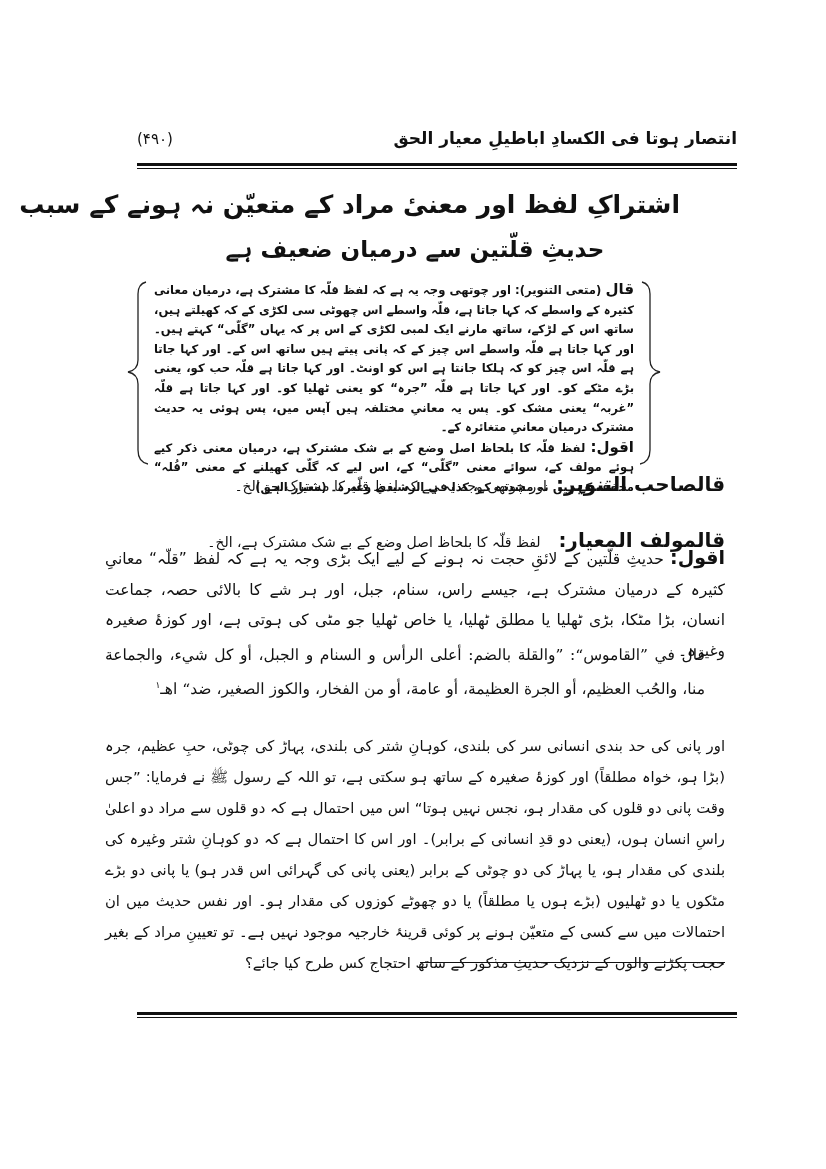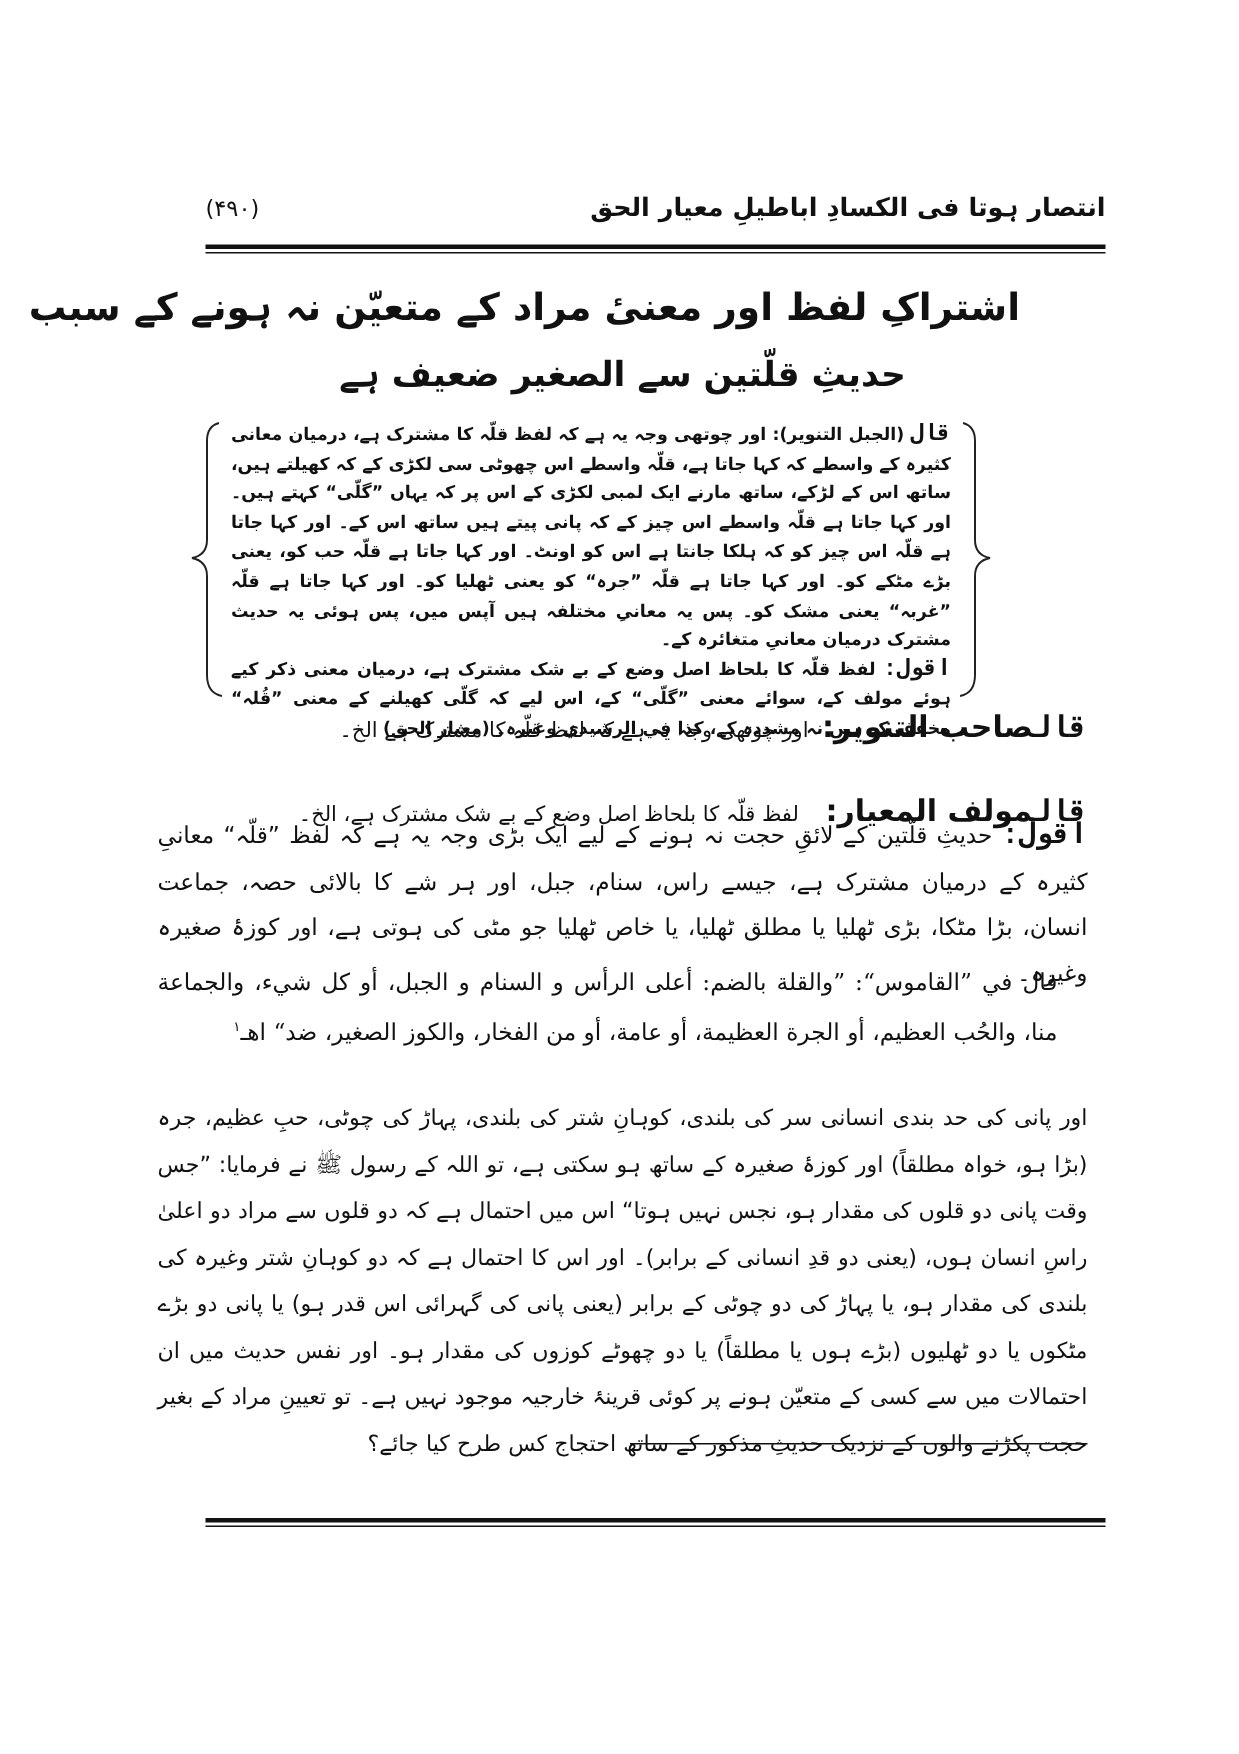--- a/index.html
+++ b/index.html
@@ -23,21 +23,21 @@
   .heading-1 { top: 190px; font-size: 25px; }
   .heading-2 { top: 236px; font-size: 23px; }
 
   
   .quote-box { position: absolute; left: 148px; top: 280px; width: 492px; height: 185px; }
   .quote-brace-left, .quote-brace-right { position: absolute; top: 0; width: 22px; height: 185px; }
   .quote-brace-left { left: -22px; }
   .quote-brace-right { right: -22px; }
   .quote-content { position: absolute; left: 6px; right: 6px; top: 0; direction: rtl; text-align: justify; font-size: 11.6px; line-height: 19.6px; font-weight: bold; }
   .quote-content p { margin: 0; }
-  .label-strong { font-weight: bold; font-size: 15px; font-family: Liberation Mono, monospace; }
+  .label-strong { font-weight: bold; font-size: 15px; }
 
   
   .body-block { position: absolute; left: 105px; width: 620px; direction: rtl; text-align: justify; }
   .qaal-line { font-size: 14px; line-height: 28px; white-space: nowrap; }
   .qaal-line .label-strong { font-size: 20px; }
   .qaal-line .label-name { font-size: 20px; font-weight: bold; }
   .qaal-1 { top: 470px; }
   .qaal-2 { top: 506px; margin-top: 20px; }
   .aqwal { top: 542px; font-size: 15.5px; line-height: 30.5px; }
   .aqwal .label-strong { font-size: 19px; }
@@ -53,30 +53,30 @@
 
 <div class="page">
 
   <div class="header">
     <span class="header-title">انتصار ہوتا فی الکسادِ اباطیلِ معیار الحق</span>
     <span class="page-number">(۴۹۰)</span>
   </div>
   <div class="double-rule rule-top"></div>
 
   <div class="heading heading-1">اشتراکِ لفظ اور معنیٔ مراد کے متعیّن نہ ہونے کے سبب</div>
-  <div class="heading heading-2">حدیثِ قلّتین سے الصغير ضعیف ہے</div>
+  <div class="heading heading-2">حدیثِ قلّتین سے درمیان ضعیف ہے</div>
 
   <div class="quote-box">
     <svg class="quote-brace-left" viewBox="0 0 22 185" preserveAspectRatio="none">
       <path d="M20 2 Q12 4 12 14 L12 80 Q12 90 2 92 Q12 94 12 104 L12 170 Q12 182 22 184" fill="none" stroke="#222" stroke-width="1.3"></path>
     </svg>
     <div class="quote-content">
       <p>
         <span class="label-strong">قال</span>
-        <span>(الجبل التنویر):</span>
+        <span>(متعی التنویر):</span>
         <span>اور چوتھی وجہ یہ ہے کہ لفظ قلّہ کا مشترک ہے، درمیان معانی کثیرہ کے واسطے کہ کہا جاتا ہے، قلّہ واسطے اس چھوٹی سی لکڑی کے کہ کھیلتے ہیں، ساتھ اس کے لڑکے، ساتھ مارنے ایک لمبی لکڑی کے اس پر کہ یہاں ”گلّی“ کہتے ہیں۔ اور کہا جاتا ہے قلّہ واسطے اس چیز کے کہ پانی پیتے ہیں ساتھ اس کے۔ اور کہا جاتا ہے قلّہ اس چیز کو کہ ہلکا جانتا ہے اس کو اونٹ۔ اور کہا جاتا ہے قلّہ حب کو، یعنی بڑے مٹکے کو۔ اور کہا جاتا ہے قلّہ ”جرہ“ کو یعنی ٹھلیا کو۔ اور کہا جاتا ہے قلّہ ”غربہ“ یعنی مشک کو۔ پس یہ معانیِ مختلفہ ہیں آپس میں، پس ہوئی یہ حدیث مشترک درمیان معانیِ متغائرہ کے۔</span>
       </p>
       <p>
         <span class="label-strong">اقول:</span>
         <span>لفظ قلّہ کا بلحاظ اصل وضع کے بے شک مشترک ہے، درمیان معنی ذکر کیے ہوئے مولف کے، سوائے معنی ”گلّی“ کے، اس لیے کہ گلّی کھیلنے کے معنی ”قُلہ“ مخفف کے ہیں نہ مشددہ کے، کذا في الرشیدي وغیرہ۔</span>
         <span>(معیار الحق)</span>
       </p>
     </div>
     <svg class="quote-brace-right" viewBox="0 0 22 185" preserveAspectRatio="none">
       <path d="M2 2 Q10 4 10 14 L10 80 Q10 90 20 92 Q10 94 10 104 L10 170 Q10 182 0 184" fill="none" stroke="#222" stroke-width="1.3"></path>

